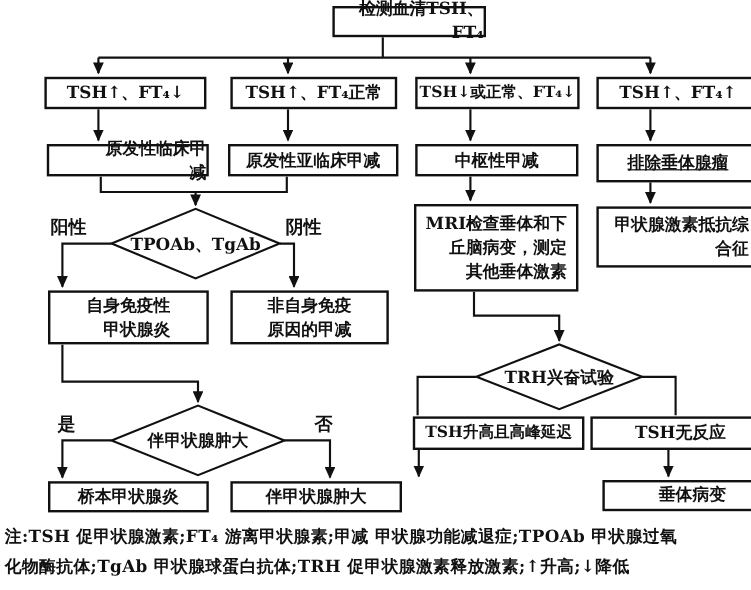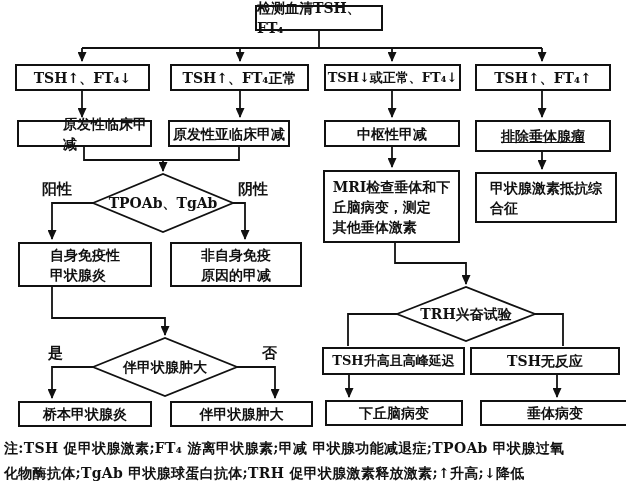--- a/index.html
+++ b/index.html
@@ -11,26 +11,27 @@
     color:#111111;
     overflow:hidden;
   }
   #connectors{position:absolute;left:0;top:0;width:626px;height:492px;z-index:0;}
   .box{
     position:absolute;
     box-sizing:border-box;
     border:2px solid #111111;
     background:#ffffff;
     display:flex;align-items:center;justify-content:center;
-    text-align:left;
+    text-align:right;
     font-weight:bold;
     font-size:14px;
     line-height:20px;
     white-space:pre-line;
     z-index:1;
+    margin-left:22px;
   }
   .dlabel{
     position:absolute;
     font-weight:bold;
     font-size:14px;
     text-align:center;
     z-index:1;
     white-space:nowrap;
   }
   .elabel{
@@ -40,21 +41,21 @@
     z-index:1;
     white-space:nowrap;
   }
   
   #n-start{left:255px;top:5px;width:128px;height:26px;}
   #n-b1{left:15px;top:64px;width:135px;height:27px;}
   #n-b2{left:170px;top:64px;width:139px;height:27px;}
   #n-b3{left:324px;top:64px;width:137px;height:27px;font-size:13px;}
   #n-b4{left:475px;top:64px;width:136px;height:27px;}
   #n-c1{left:17px;top:120px;width:135px;height:27px;padding-left:44px;}
-  #n-c2{left:168px;top:120px;width:122px;height:27px;}
+  #n-c2{left:168px;top:120px;width:142px;height:27px;}
   #n-c3{left:324px;top:120px;width:136px;height:27px;}
   #n-c4{left:475px;top:120px;width:136px;height:32px;text-decoration:underline;}
   #n-e1{left:18px;top:242px;width:134px;height:45px;}
   #n-e2{left:170px;top:242px;width:132px;height:45px;}
   #n-m1{left:323px;top:170px;width:137px;height:73px;}
   #n-m2{left:475px;top:172px;width:142px;height:51px;}
   #n-f1{left:18px;top:401px;width:134px;height:26px;}
   #n-f2{left:170px;top:401px;width:143px;height:26px;}
   #n-g1{left:322px;top:347px;width:143px;height:28px;font-size:13px;}
   #n-g2{left:470px;top:347px;width:150px;height:28px;}
@@ -141,21 +142,20 @@
 原因的甲减</div>
   <div class="box" id="n-m1">MRI检查垂体和下
 丘脑病变，测定
 其他垂体激素</div>
   <div class="box" id="n-m2">甲状腺激素抵抗综
 合征</div>
   <div class="box" id="n-f1">桥本甲状腺炎</div>
   <div class="box" id="n-f2">伴甲状腺肿大</div>
   <div class="box" id="n-g1">TSH升高且高峰延迟</div>
   <div class="box" id="n-g2">TSH无反应</div>
-  <div class="box" id="n-h1">下丘脑病变</div>
   <div class="box" id="n-h2">垂体病变</div>
 
   <div class="dlabel" id="d1-label">TPOAb、TgAb</div>
   <div class="dlabel" id="d2-label">伴甲状腺肿大</div>
   <div class="dlabel" id="d3-label">TRH兴奋试验</div>
 
   <div class="elabel" id="lbl-pos">阳性</div>
   <div class="elabel" id="lbl-neg">阴性</div>
   <div class="elabel" id="lbl-yes">是</div>
   <div class="elabel" id="lbl-no">否</div>

